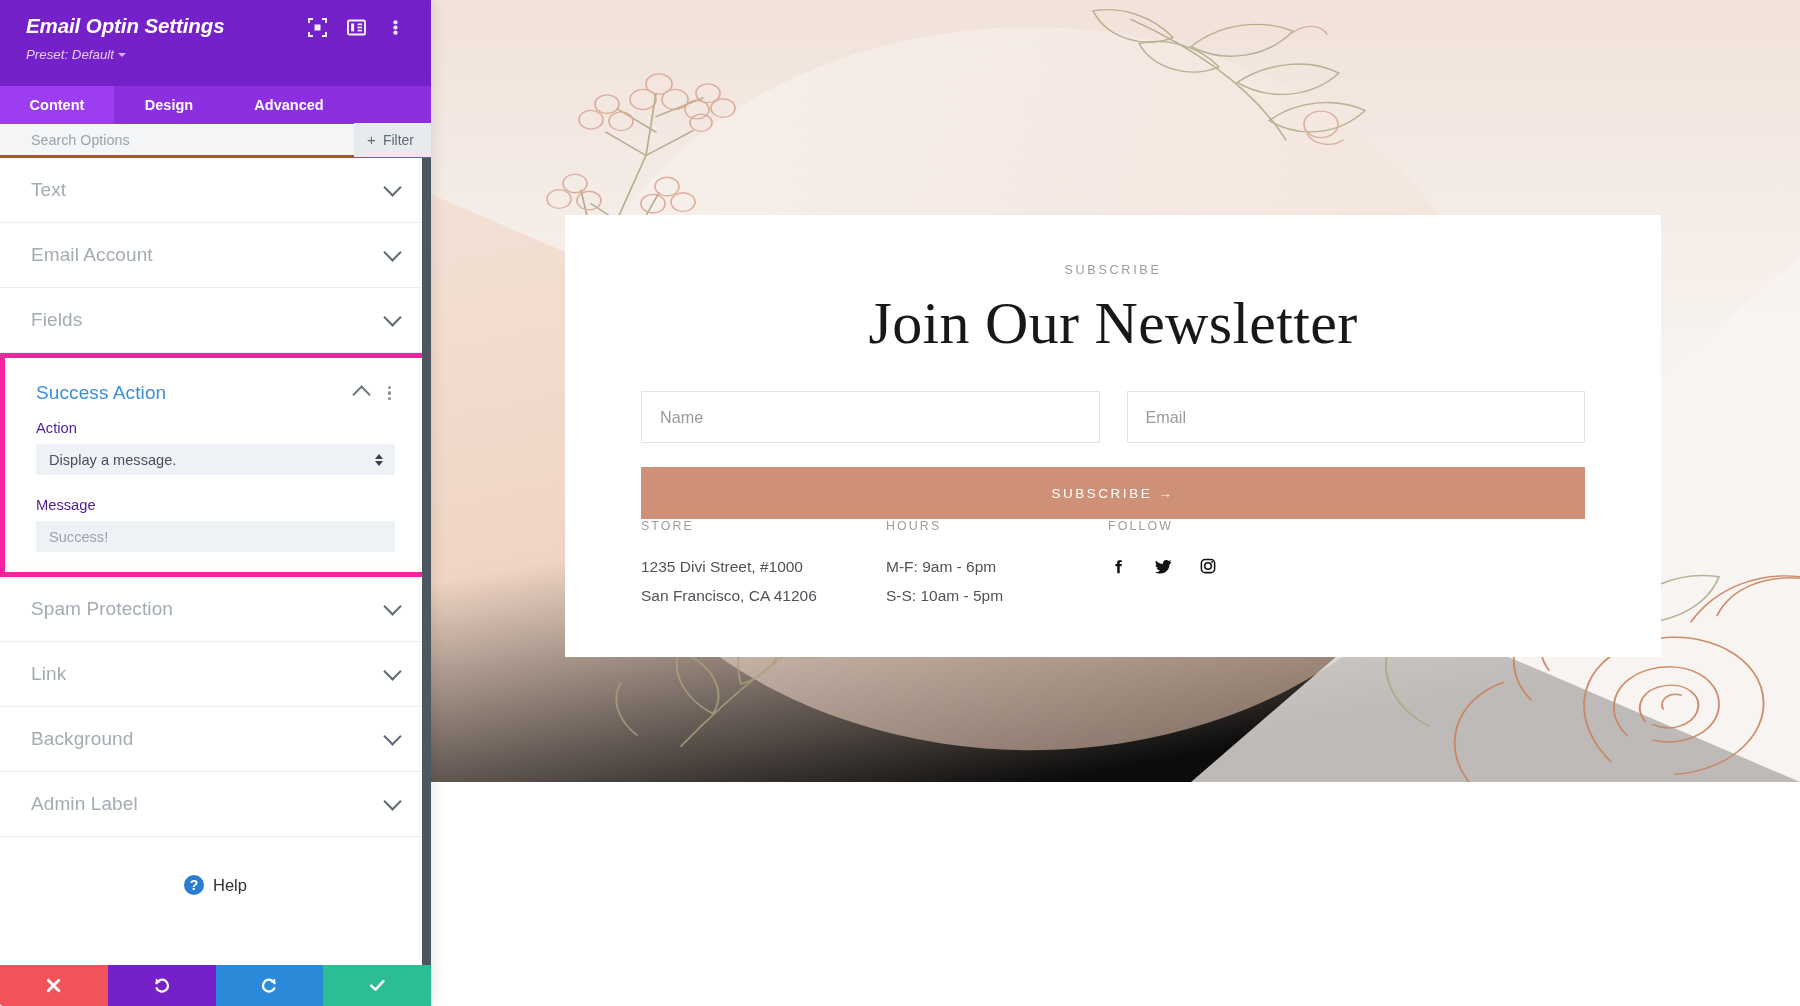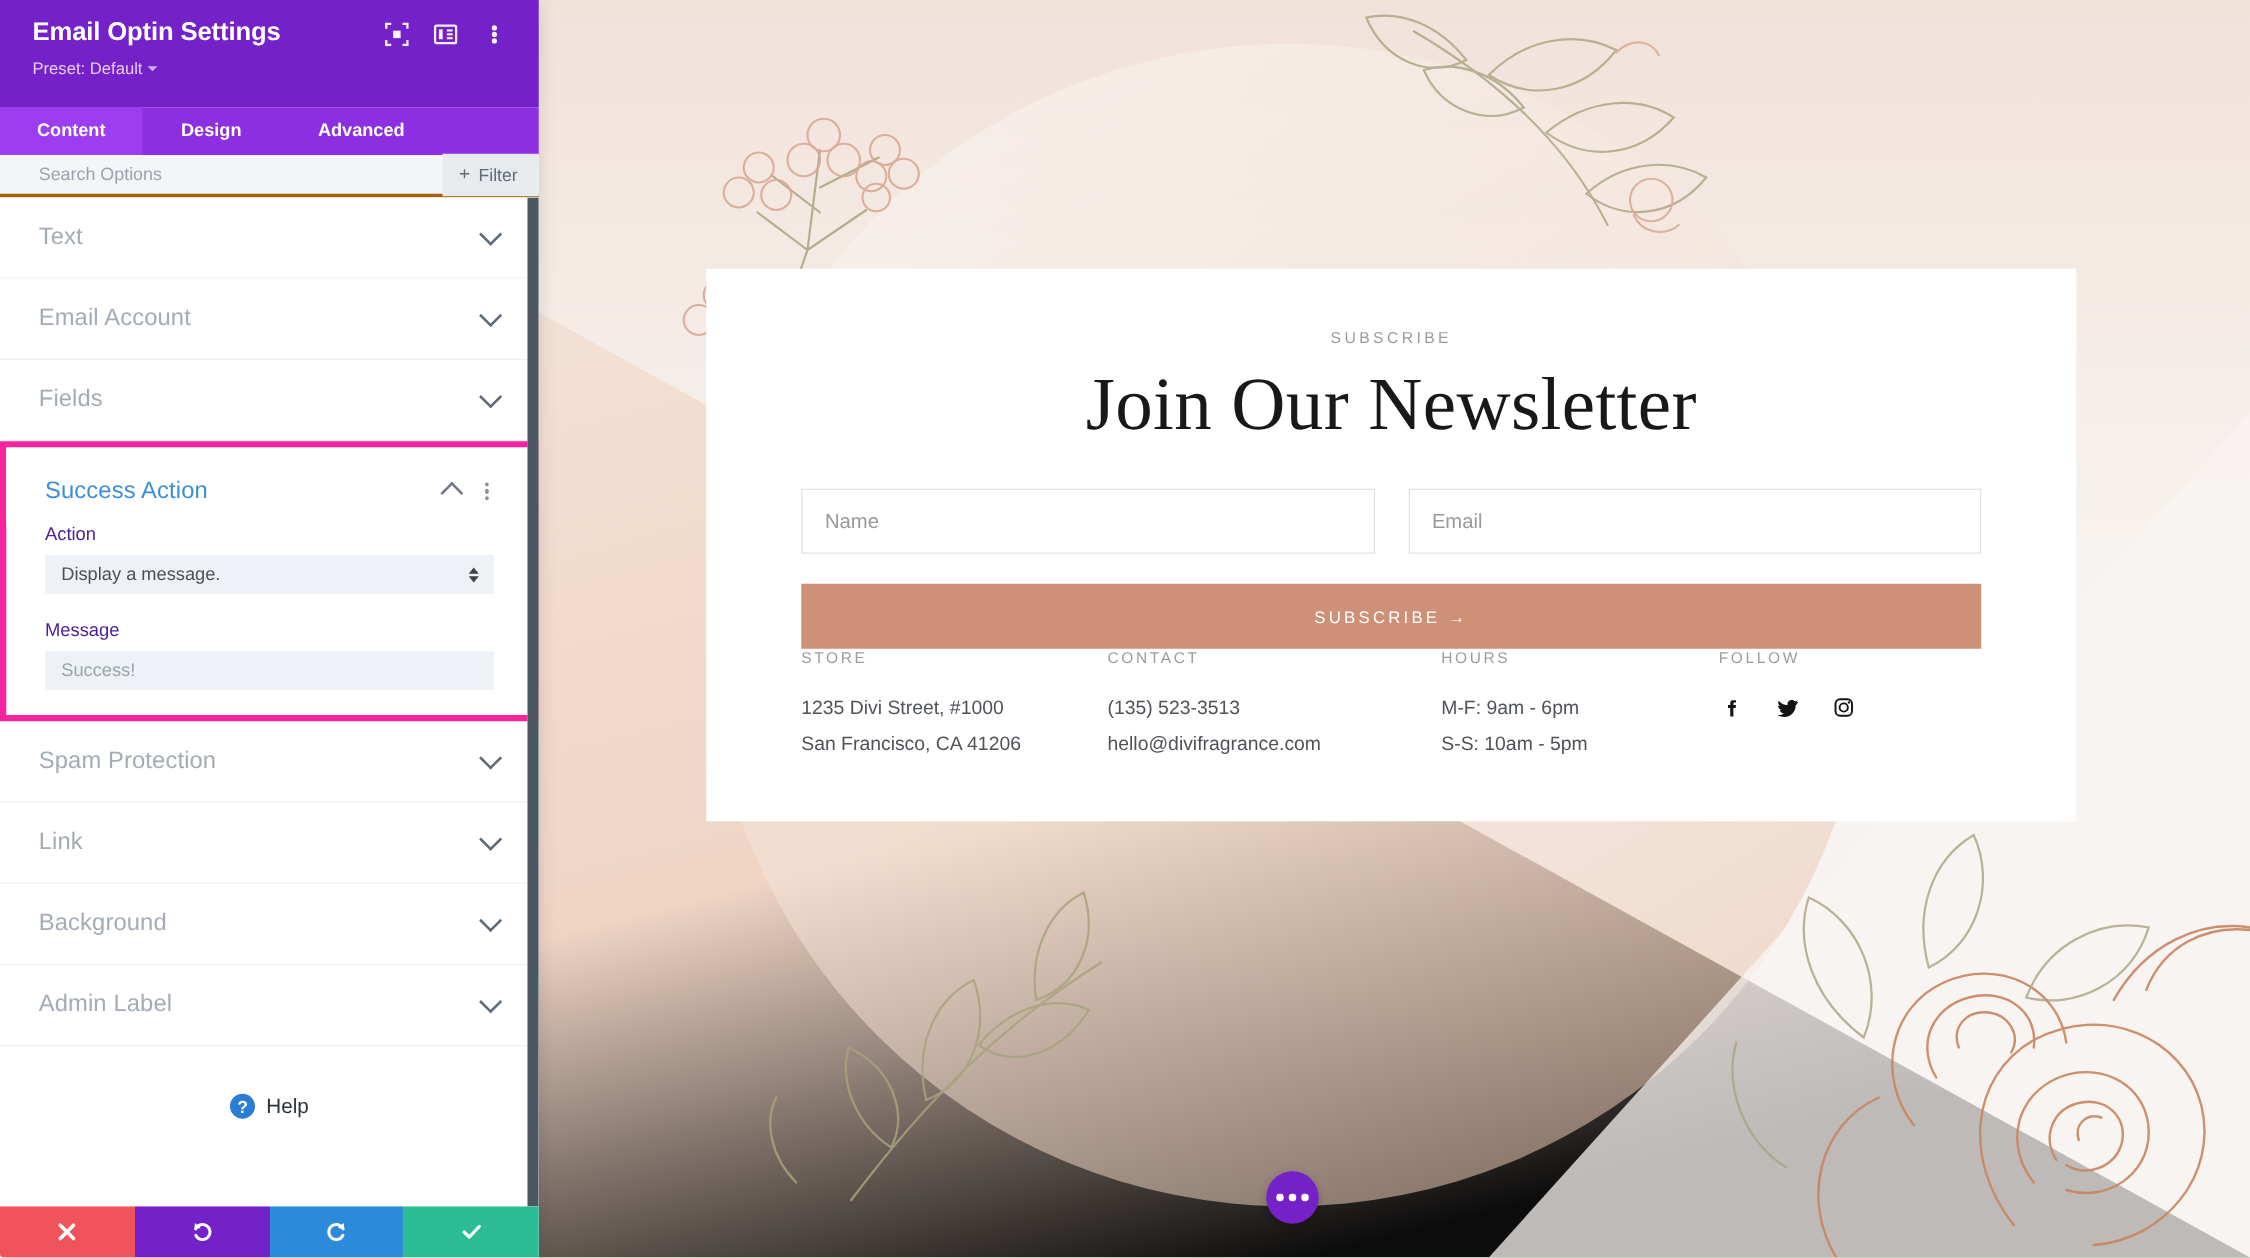--- a/index.html
+++ b/index.html
@@ -31,20 +31,21 @@
     z-index: 20;
     box-shadow: 0 0 14px rgba(0,0,0,0.13);
   }
 
   .sb-header {
     background: #7521c9;
     padding: 14px 22px 12px 26px;
     position: relative;
     height: 86px;
     flex: 0 0 86px;
+    font-style: italic;
   }
   .sb-header-top {
     display: flex;
     align-items: flex-start;
     justify-content: space-between;
   }
   .sb-title {
     color: #ffffff;
     font-size: 20.5px;
     font-weight: bold;
@@ -292,23 +293,23 @@
   .fbtn svg { display:block; }
   .fbtn.close  { background: #f0545a; border-bottom-left-radius: 3px; }
   .fbtn.undo   { background: #7521c9; }
   .fbtn.redo   { background: #2b8ad9; }
   .fbtn.save   { background: #2bbd94; }
 
   
   #canvas {
     position: relative;
     flex: 1;
-    height: 1006px;
+    height: 782px;
     overflow: hidden;
-    background: #4d7c0f;
+    background: #5eead4;
   }
   .bg-art { position: absolute; inset: 0; }
   .bg-art svg { width: 100%; height: 100%; display: block; }
 
   .optin-card {
     position: absolute;
     left: 134px;
     top: 215px;
     width: 1096px;
     background: #ffffff;
@@ -669,25 +670,20 @@
       </div>
 
       <button class="sub-btn">SUBSCRIBE →</button>
 
       <div class="info-cols">
         <div class="info-col c0">
           <div class="info-head">STORE</div>
           <div class="info-line">1235 Divi Street, #1000</div>
           <div class="info-line">San Francisco, CA 41206</div>
         </div>
-        <div class="info-col c1">
-          <div class="info-head">CONTACT</div>
-          <div class="info-line">(135) 523-3513</div>
-          <div class="info-line">hello@divifragrance.com</div>
-        </div>
         <div class="info-col c2">
           <div class="info-head">HOURS</div>
           <div class="info-line">M-F: 9am - 6pm</div>
           <div class="info-line">S-S: 10am - 5pm</div>
         </div>
         <div class="info-col c3">
           <div class="info-head">FOLLOW</div>
           <div class="socials">
             <span class="soc">
               <svg width="18" height="18" viewBox="0 0 18 18">

